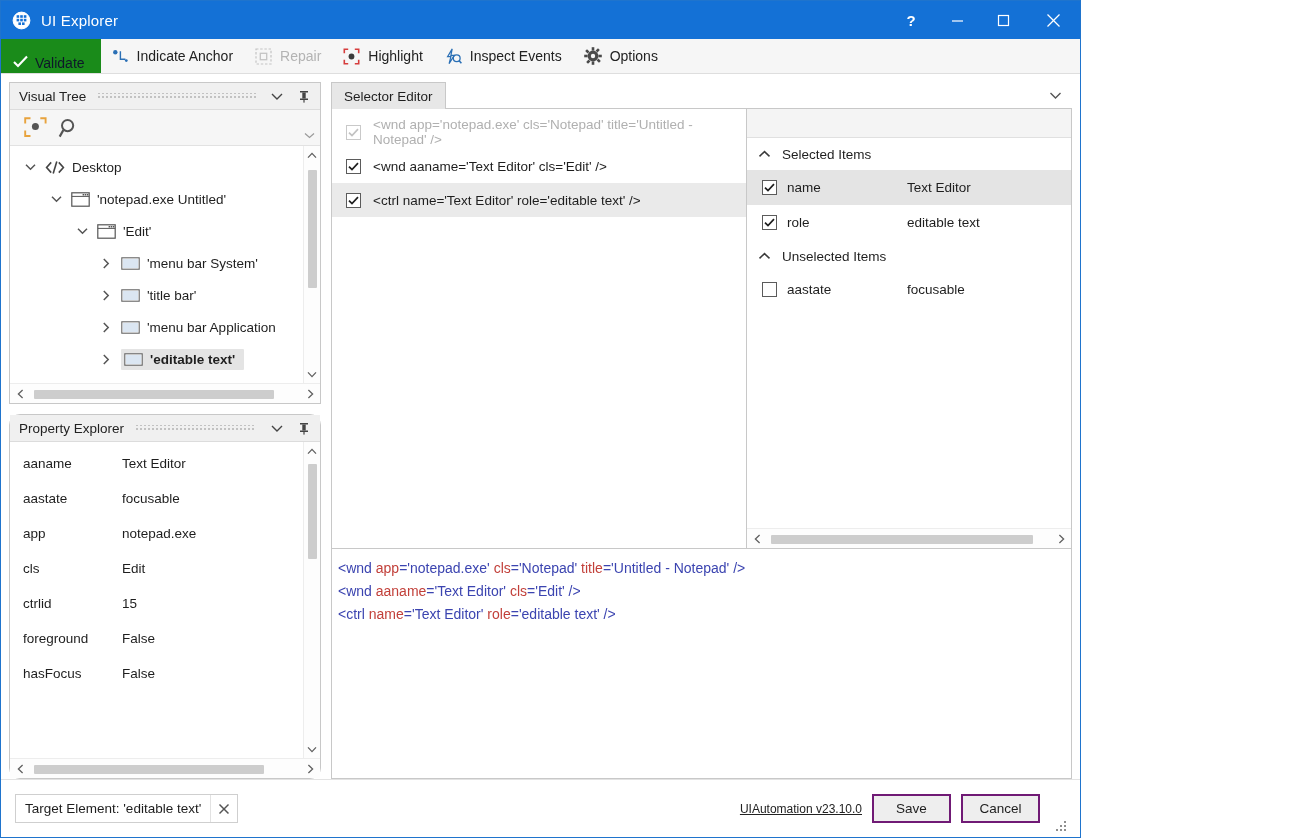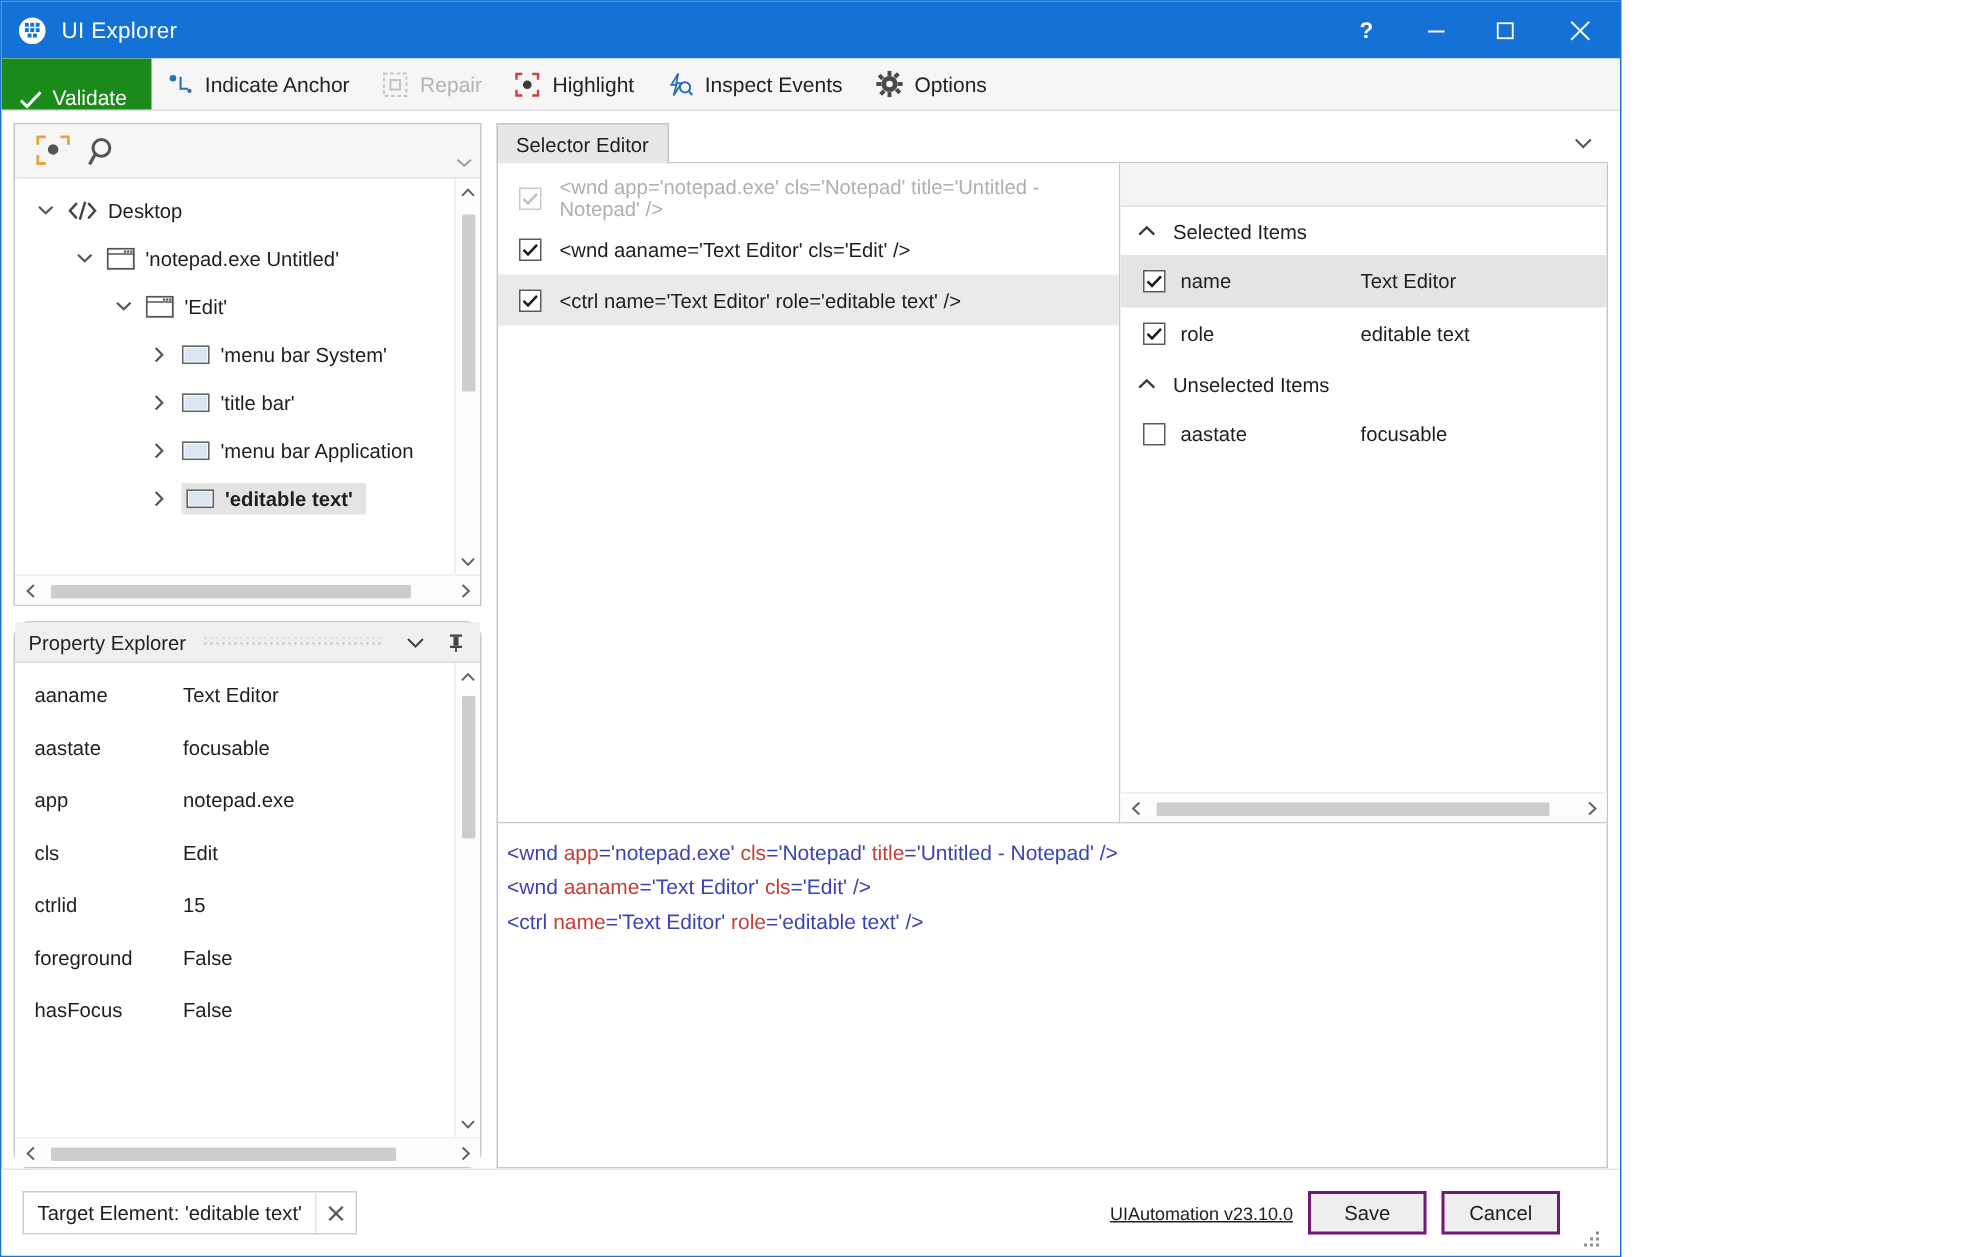--- a/index.html
+++ b/index.html
@@ -35,23 +35,23 @@
   }
   .tb-btn.wide { width:54px; }
   .tb-btn svg { display:block; }
 
   
   .toolbar {
     height:35px; background:#f6f6f6; border-bottom:1px solid #dedede;
     display:flex; align-items:stretch; flex:none;
   }
   .validate {
-    background:#1a8b1a; color:#ffffff;
-    display:flex; align-items:flex-end; gap:7px;
-    padding:1px 16px 0 12px; font-size:14px;
+    background:#1a8b1a; color:#0f172a;
+    display:flex; align-items:flex-start; gap:7px;
+    padding:16px 16px 0 12px; font-size:14px;
   }
   .tb-item {
     display:flex; align-items:center; gap:8px;
     padding:0 11px; font-size:14px; color:#222;
   }
   .tb-item.first { padding-left:14px; }
   .tb-item.disabled { color:#b3b3b3; }
   .ico { display:flex; align-items:center; justify-content:center; flex:none; }
 
   
@@ -286,20 +286,37 @@
       </span>
       <span>Options</span>
     </div>
   </div>
 
   <div class="body">
 
     <div class="leftcol">
 
       <div class="panel" style="height:322px;">
+        <div class="panel-head">
+          <span class="panel-title">Visual Tree</span>
+          <span class="dots"></span>
+          <span class="hd-btn">
+            <svg width="12" height="9" viewBox="0 0 12 9">
+                <polyline points="1,2 6,7 11,2" fill="none" stroke="#444" stroke-width="1.4"></polyline>
+              </svg>
+          </span>
+          <span class="hd-btn">
+            <svg width="12" height="13" viewBox="0 0 12 13">
+              <rect x="2" y="1" width="8" height="1.5" fill="#444"></rect>
+              <rect x="4.3" y="2.5" width="3.4" height="6" fill="#444"></rect>
+              <rect x="2" y="8.5" width="8" height="1.5" fill="#444"></rect>
+              <rect x="5.4" y="10" width="1.2" height="2.6" fill="#444"></rect>
+            </svg>
+          </span>
+        </div>
 
         <div class="tree-tools">
           <span class="ico" style="width:26px;height:24px;">
             <svg width="23" height="21" viewBox="0 0 23 21">
               <path d="M1.2 6.5 L1.2 1.2 L6.5 1.2" fill="none" stroke="#e8a33d" stroke-width="1.9"></path>
               <path d="M21.6 6.5 L21.6 1.2 L16.3 1.2" fill="none" stroke="#e8a33d" stroke-width="1.9"></path>
               <path d="M1.2 13.5 L1.2 19.0 L6.5 19.0" fill="none" stroke="#e8a33d" stroke-width="1.9"></path>
               <circle cx="11.4" cy="9.6" r="3.5" fill="#555"></circle>
             </svg>
           </span>

